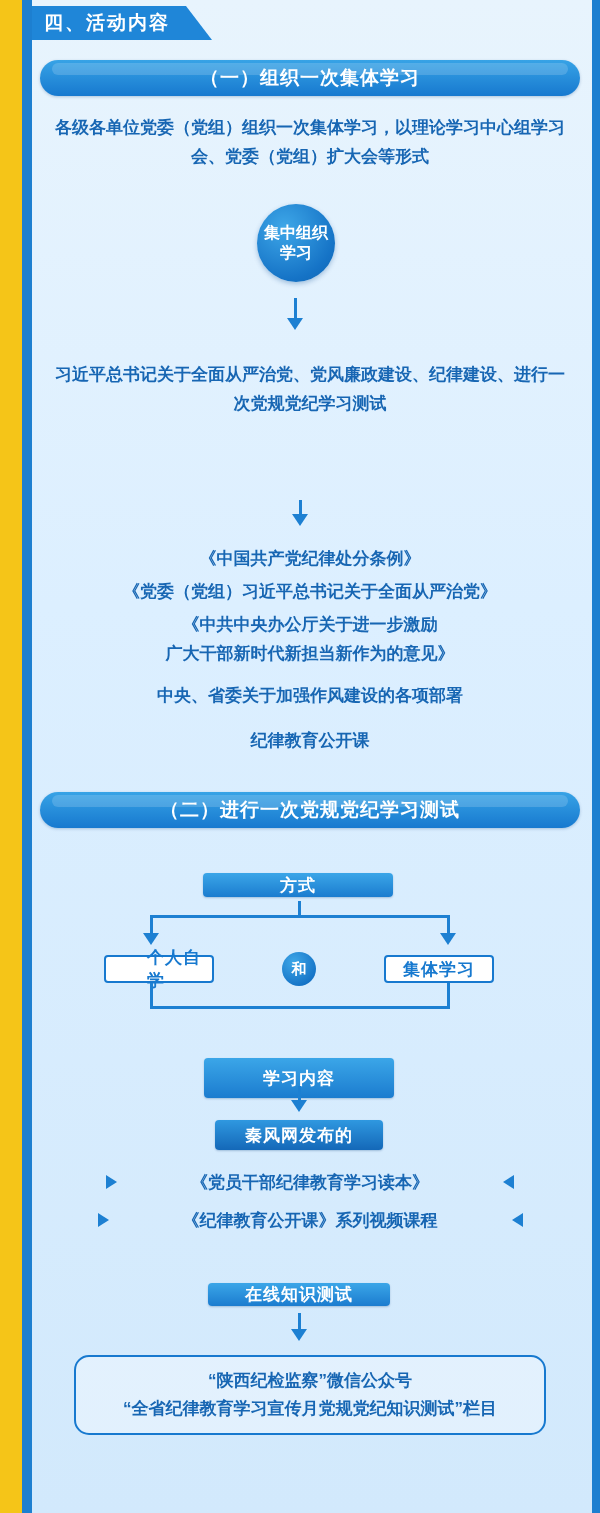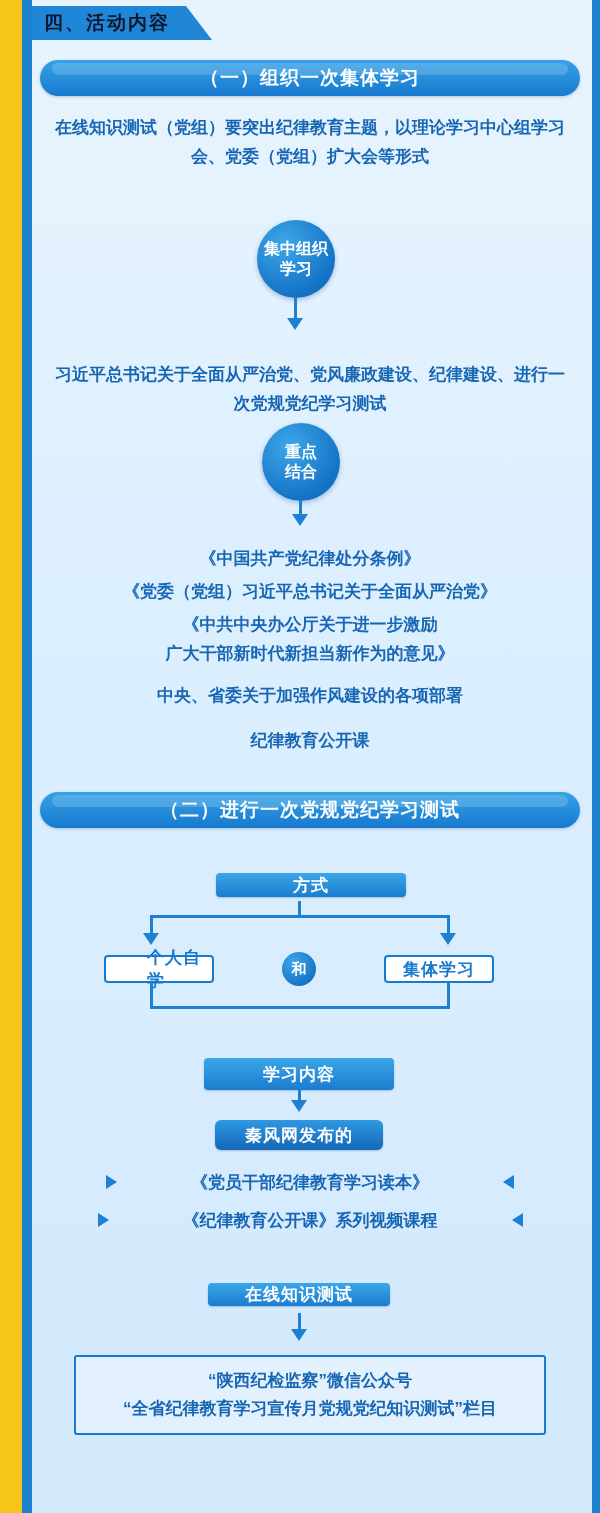--- a/index.html
+++ b/index.html
@@ -52,21 +52,21 @@
   .section-header {
     position: absolute;
     left: 0px;
     top: 6px;
     height: 34px;
     display: flex;
     align-items: stretch;
   }
   .section-header .tab {
     background: #1f86d8;
-    color: #0f172a;
+    color: #ffffff;
     font-size: 19px;
     font-weight: bold;
     letter-spacing: 2px;
     padding: 0 16px 0 12px;
     display: flex;
     align-items: center;
     height: 34px;
   }
   .section-header .tail {
     width: 0; height: 0;
@@ -214,21 +214,21 @@
     flex: 0 0 auto;
   }
   .row-item .spacer { width: 46px; flex: 0 0 auto; }
 
   
   .box-outline {
     position: absolute;
     left: 42px;
     width: 472px;
     border: 2px solid #1779cf;
-    border-radius: 3px;
+    border-radius: 15px;
     padding: 10px 12px;
     color: #1766b3;
     font-size: 17px;
     font-weight: bold;
     line-height: 28px;
     text-align: center;
     background: rgba(255,255,255,0.35);
   }
 </style>
 </head>
@@ -244,69 +244,67 @@
 
     <div class="section-header">
       <div class="tab">四、活动内容</div>
       <div class="tail"></div>
     </div>
 
     <div class="title-bar" style="top:60px;align-items:center;">
       <span>（一）组织一次集体学习</span>
     </div>
 
-    <div class="para" style="top:113px;">在线知识测试（党组）要突出纪律教育主题，以理论学习中心组学习会、党委（党组）扩大会等形式</div>
-
-    <div class="circle" style="left:225px; top:220px; white-space:pre-line;">集中组织
+    <div class="para" style="top:113px;">各级各单位党委（党组）组织一次集体学习，以理论学习中心组学习会、党委（党组）扩大会等形式</div>
+
+    <div class="circle" style="left:225px; top:204px; white-space:pre-line;">集中组织
 学习</div>
 
     <div class="v-line" style="left:262px; top:298px; height:22px;"></div>
     <div class="arrow-down" style="left:255px; top:318px;"></div>
 
     <div class="para" style="top:360px;">习近平总书记关于全面从严治党、党风廉政建设、纪律建设、进行一次党规党纪学习测试</div>
 
-    <div class="circle" style="left:230px; top:423px; white-space:pre-line;">重点
-结合</div>
 
     <div class="v-line" style="left:267px; top:500px; height:16px;"></div>
     <div class="arrow-down" style="left:260px; top:514px;"></div>
 
     <div class="para" style="top:544px;">《中国共产党纪律处分条例》</div>
     <div class="para" style="top:577px;">《党委（党组）习近平总书记关于全面从严治党》</div>
     <div class="para" style="top:610px; white-space:pre-line;">《中共中央办公厅关于进一步激励
 广大干部新时代新担当新作为的意见》</div>
     <div class="para" style="top:681px;">中央、省委关于加强作风建设的各项部署</div>
     <div class="para" style="top:726px;">纪律教育公开课</div>
 
     <div class="title-bar" style="top:792px;">
       <span>（二）进行一次党规党纪学习测试</span>
     </div>
 
-    <div class="pill" style="left:184px; top:873px; width:190px; height:24px;">方式</div>
+    <div class="pill" style="left:171px; top:873px; width:190px; height:24px;">方式</div>
 
     <div class="v-line" style="left:266px; top:901px; height:16px;"></div>
     <div class="h-line" style="left:118px; top:915px; width:300px;"></div>
     <div class="v-line" style="left:118px; top:915px; height:20px;"></div>
     <div class="v-line" style="left:415px; top:915px; height:20px;"></div>
     <div class="arrow-down" style="left:111px; top:933px;"></div>
     <div class="arrow-down" style="left:408px; top:933px;"></div>
 
     <div class="pill outline" style="left:72px; top:955px; width:110px; height:28px;padding-left:41px;">个人自学</div>
     <div class="small-circle" style="left:250px; top:952px;">和</div>
     <div class="pill outline" style="left:352px; top:955px; width:110px; height:28px;">集体学习</div>
 
     <div class="v-line" style="left:118px; top:983px; height:26px;"></div>
     <div class="v-line" style="left:415px; top:983px; height:26px;"></div>
     <div class="h-line" style="left:118px; top:1006px; width:300px;"></div>
 
-    <div class="pill" style="left:172px; top:1058px; width:190px; height:32px;">学习内容</div>
+    <div class="pill" style="left:172px; top:1058px; width:190px; height:40px;">学习内容</div>
     <div class="v-line" style="left:266px; top:1086px; height:16px;"></div>
     <div class="arrow-down" style="left:259px; top:1100px;"></div>
 
-    <div class="pill dark" style="left:183px; top:1120px; width:168px; height:30px;border-radius:6px;">秦风网发布的</div>
+    <div class="pill dark" style="left:183px; top:1120px; width:168px; height:30px;">秦风网发布的</div>
 
     <div class="row-item" style="top:1168px;">
       <span class="tri-r"></span>
       <span class="spacer"></span>
       <span>《党员干部纪律教育学习读本》</span>
       <span class="spacer"></span>
       <span class="tri-l"></span>
     </div>
 
     <div class="row-item" style="top:1206px;">

